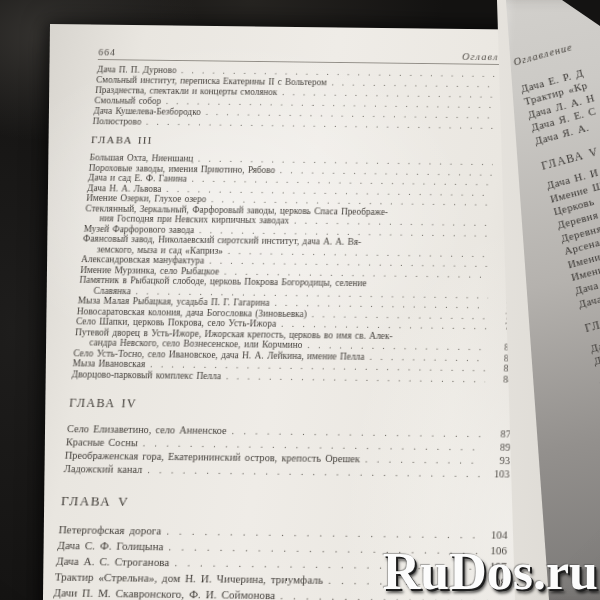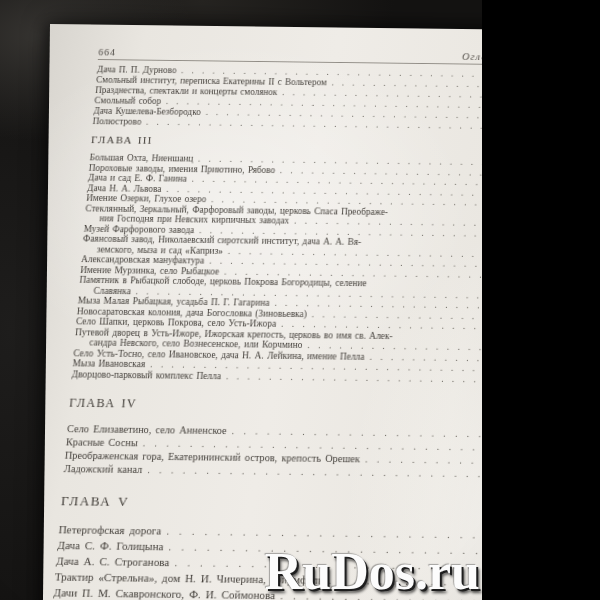--- a/index.html
+++ b/index.html
@@ -1,17 +1,17 @@
 <!DOCTYPE html>
 <html><head>
 <meta charset="utf-8">
 <style>
   html,body{margin:0;padding:0;background:#000;}
   .photo{
-    position:relative;width:482px;height:600px;overflow:hidden;
+    position:relative;width:600px;height:600px;overflow:hidden;
     font-family:"Liberation Serif",serif;
     background:
       radial-gradient(220px 150px at 8% 6%, #363431 0%, rgba(25,24,23,0) 70%),
       radial-gradient(320px 180px at 42% 0%, #262421 0%, rgba(18,17,16,0) 60%),
       radial-gradient(200px 420px at 2% 55%, #1e1d1c 0%, rgba(18,17,16,0) 70%),
       #141312;
     text-decoration: underline;
   }
   
   .page-left{

